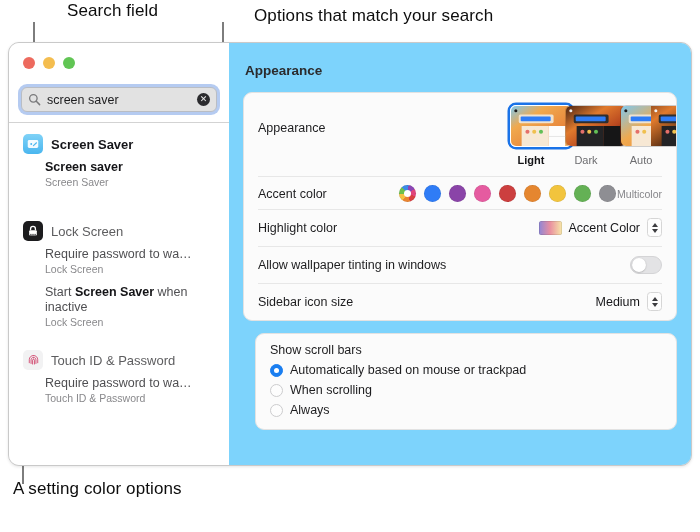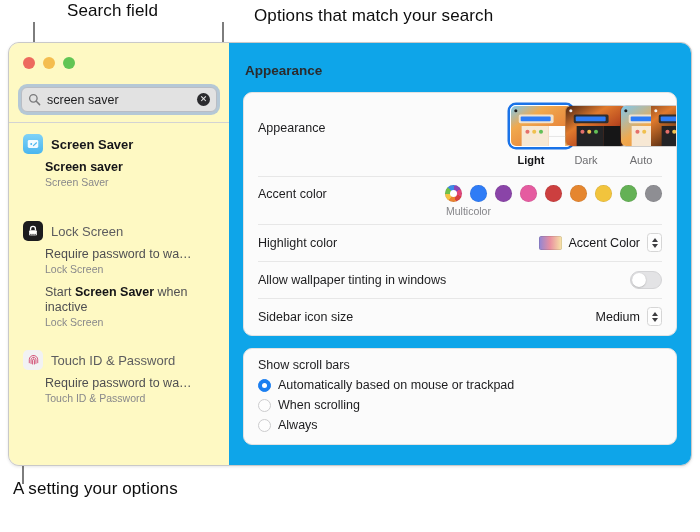--- a/index.html
+++ b/index.html
@@ -36,21 +36,21 @@
     border-radius: 11px;
     border: 1px solid #c9c9c9;
     box-shadow: 0 1px 3px rgba(0,0,0,0.10);
     overflow: hidden;
     display: flex;
   }
 
   
   .sidebar {
     width: 220px;
-    background: #fef9c3;
+    background: #ffffff;
     height: 100%;
     position: relative;
     flex: 0 0 220px;
   }
   .traffic {
     display: flex; gap: 8px;
     padding: 14px 0 0 14px;
   }
   .dot { width: 12px; height: 12px; border-radius: 50%; }
   .dot.red { background: #ed6a5e; }
@@ -105,21 +105,21 @@
     font-size: 12.5px; color: #4f4f52; line-height: 15px;
   }
   .res-item .line1 b { color: #141417; font-weight: bold; }
   .res-item .line2 {
     font-size: 10.5px; color: #88888b; line-height: 14px; margin-top: 0px;
   }
 
   
   .content {
     flex: 1 1 auto;
-    background: #0ea5e9;
+    background: #7dd3fc;
     height: 100%;
     padding: 0 14px 0 14px;
     position: relative;
   }
   .pane-title {
     font-size: 13.5px; font-weight: bold; color: #2b2b2d;
     padding: 20px 0 14px 2px;
   }
   .card {
     background: #fbfbfb;
@@ -155,21 +155,21 @@
     border-color: #ffffff;
   }
   .theme .tname {
     font-size: 11px; margin-top: 7px; color: #6d6d70;
   }
   .theme.selected .tname { color: #141417; font-weight: bold; }
 
   
   .row.accent { align-items: flex-start; padding-top: 9px; padding-bottom: 7px; min-height: 0; }
   .row.accent .row-label { padding-top: 2px; }
-  .accent-col { display: flex; flex-direction: column; align-items: flex-start; }
+  .accent-col { display: flex; flex-direction: row; align-items: flex-start; }
   .swatches { display: flex; gap: 8px; }
   .sw { width: 17px; height: 17px; border-radius: 50%; box-shadow: inset 0 0 0 .5px rgba(0,0,0,.12); }
   .sw.multi {
     background:
       conic-gradient(from 215deg, #f5c242 0deg 51deg, #6fc04b 51deg 102deg,
       #3c8ae8 102deg 153deg, #8b46b5 153deg 204deg, #e0457b 204deg 256deg,
       #d94040 256deg 308deg, #ea8431 308deg 360deg);
     position: relative;
   }
   .sw.multi::after {
@@ -208,21 +208,21 @@
     background: #e3e3e5; border: 1px solid #d4d4d6;
     position: relative;
   }
   .toggle .knob {
     position: absolute; left: 1px; top: 1px;
     width: 14px; height: 14px; border-radius: 50%;
     background: #ffffff; box-shadow: 0 .5px 1.5px rgba(0,0,0,.28);
   }
 
   
-  .scrollcard { padding: 9px 14px 9px 14px; }
+  .scrollcard { padding: 9px 14px 9px 14px; margin-left: 12px; }
   .scroll-title { font-size: 12.5px; color: #1d1d1f; margin-bottom: 3px; }
   .radio-row { display: flex; align-items: center; gap: 7px; height: 20px; }
   .radio {
     width: 13px; height: 13px; border-radius: 50%;
     background: #fdfdfd; border: 1px solid #ccccce; flex: 0 0 13px;
     position: relative;
   }
   .radio.on { background: #1a7ef0; border-color: #1a7ef0; }
   .radio.on::after {
     content:""; position:absolute; left:50%; top:50%;
@@ -231,21 +231,21 @@
   }
   .radio-label { font-size: 12.5px; color: #1d1d1f; }
 </style>
 </head>
 <body>
 
 <div id="root">
 
   <div class="callout-text" style="left:19px; top:0;margin-left:48px;">Search field</div>
   <div class="callout-text" style="left:230px; top:5px;margin-left:24px;">Options that match your search</div>
-  <div class="callout-text" style="left:13px; top:478px;">A setting your options</div>
+  <div class="callout-text" style="left:13px; top:478px;">A setting color options</div>
 
   <div class="leader v" style="left:33px; top:22px; height:84px;"></div>
   <div class="leader v" style="left:222px; top:22px; height:116px;"></div>
   <div class="leader v" style="left:22px; top:144px; height:340px;"></div>
   <div class="leader h" style="left:22px; top:144px; width:12px;"></div>
 
   <div class="leader v" style="left:216px; top:134px; height:58px;"></div>
   <div class="leader h" style="left:206px; top:134px; width:11px;"></div>
   <div class="leader h" style="left:206px; top:190px; width:11px;"></div>
   <div class="leader h" style="left:216px; top:162px; width:11px;"></div>

